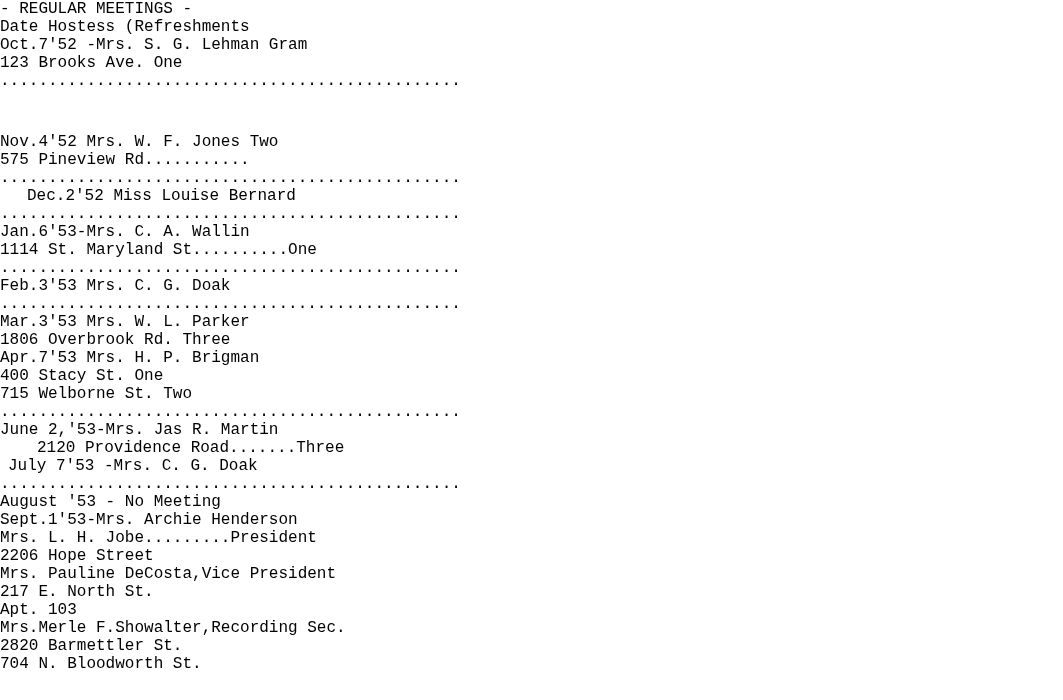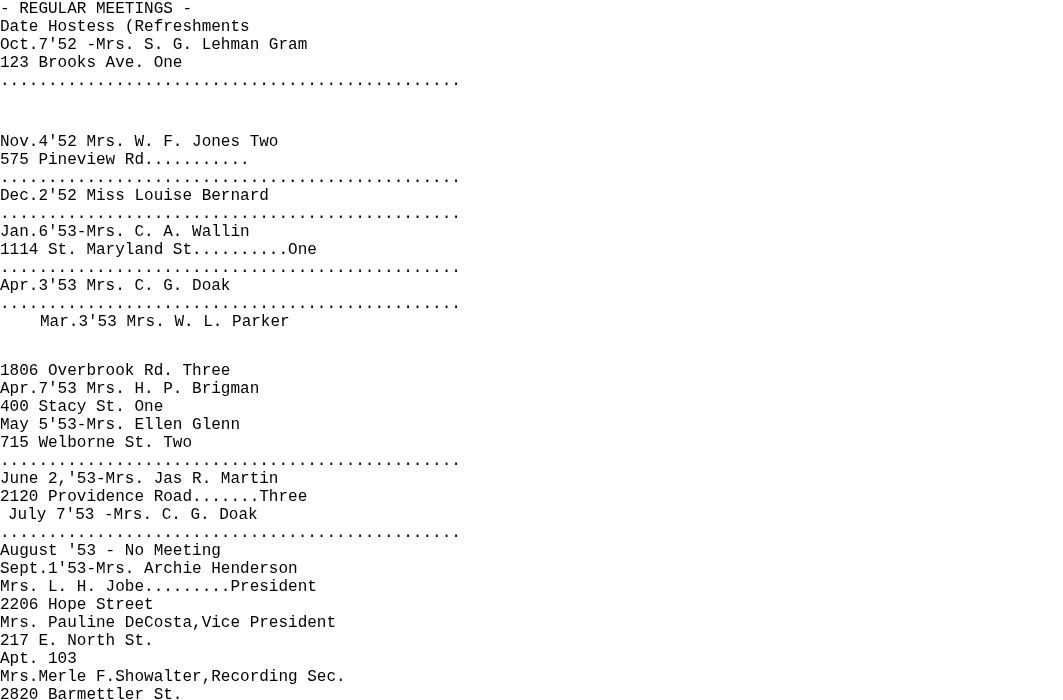--- a/index.html
+++ b/index.html
@@ -68,36 +68,35 @@
   <div class="page page-left">
     <div class="bleed" id="bleed-left">
         <div class="bline" style="left: 247px; top: 83px;">- REGULAR MEETINGS -</div>
         <div class="bline" style="left: 37px; top: 113px;">Date         Hostess        (Refreshments</div>
         <div class="bline" style="left: 82px; top: 140px;">Oct.7'52 -Mrs. S. G. Lehman        Gram</div>
         <div class="bline" style="left: 132px; top: 161px;">123 Brooks Ave.               One</div>
         <div class="bline" style="left: 22px; top: 182px;">................................................</div>
         <div class="bline" style="left: 82px; top: 212px; margin-top: 43px;">Nov.4'52 Mrs. W. F. Jones              Two</div>
         <div class="bline" style="left: 132px; top: 233px;">575 Pineview Rd...........</div>
         <div class="bline" style="left: 22px; top: 250px;">................................................</div>
-        <div class="bline" style="left: 82px; top: 270px;">Dec.2'52 Miss Louise Bernard</div>
+        <div class="bline" style="left: 82px; top: 270px; padding-left: 27px;">Dec.2'52 Miss Louise Bernard</div>
         <div class="bline" style="left: 22px; top: 288px;">................................................</div>
         <div class="bline" style="left: 82px; top: 296px;">Jan.6'53-Mrs. C. A. Wallin</div>
         <div class="bline" style="left: 132px; top: 317px;">1114 St. Maryland St..........One</div>
         <div class="bline" style="left: 22px; top: 338px;">................................................</div>
-        <div class="bline" style="left: 82px; top: 358px;">Apr.3'53 Mrs. C. G. Doak</div>
+        <div class="bline" style="left: 82px; top: 358px;">Feb.3'53 Mrs. C. G. Doak</div>
         <div class="bline" style="left: 22px; top: 379px;">................................................</div>
-        <div class="bline" style="left: 82px; top: 399px; margin-left: 40px;">Mar.3'53 Mrs. W. L. Parker</div>
-        <div class="bline" style="left: 132px; top: 420px; margin-top: 31px;">1806 Overbrook Rd.          Three</div>
+        <div class="bline" style="left: 82px; top: 399px;">Mar.3'53 Mrs. W. L. Parker</div>
+        <div class="bline" style="left: 132px; top: 420px;">1806 Overbrook Rd.          Three</div>
         <div class="bline" style="left: 82px; top: 441px;">Apr.7'53 Mrs. H. P. Brigman</div>
         <div class="bline" style="left: 132px; top: 462px;">400 Stacy St.                 One</div>
-        <div class="bline" style="left: 82px; top: 483px;">May 5'53-Mrs. Ellen Glenn</div>
         <div class="bline" style="left: 132px; top: 504px;">715 Welborne St.              Two</div>
         <div class="bline" style="left: 22px; top: 524px;">................................................</div>
         <div class="bline" style="left: 82px; top: 545px;">June 2,'53-Mrs. Jas R. Martin</div>
-        <div class="bline" style="left: 132px; top: 566px;">2120 Providence Road.......Three</div>
+        <div class="bline" style="left: 132px; top: 566px; padding-left: 37px;">2120 Providence Road.......Three</div>
         <div class="bline" style="left: 82px; top: 587px; padding-left: 8px;">July 7'53 -Mrs. C. G. Doak</div>
         <div class="bline" style="left: 22px; top: 622px;">................................................</div>
         <div class="bline" style="left: 189px; top: 636px;">August '53 - No Meeting</div>
         <div class="bline" style="left: 62px; top: 652px;">Sept.1'53-Mrs. Archie Henderson</div>
       </div>
     <div class="block" id="officers-block" style="left:110px;top:185px">
         <div class="entry">
           <div class="tline">Mrs. L. H. Jobe.........President</div>
           <div class="tline">     2206 Hope Street</div>
         </div>

